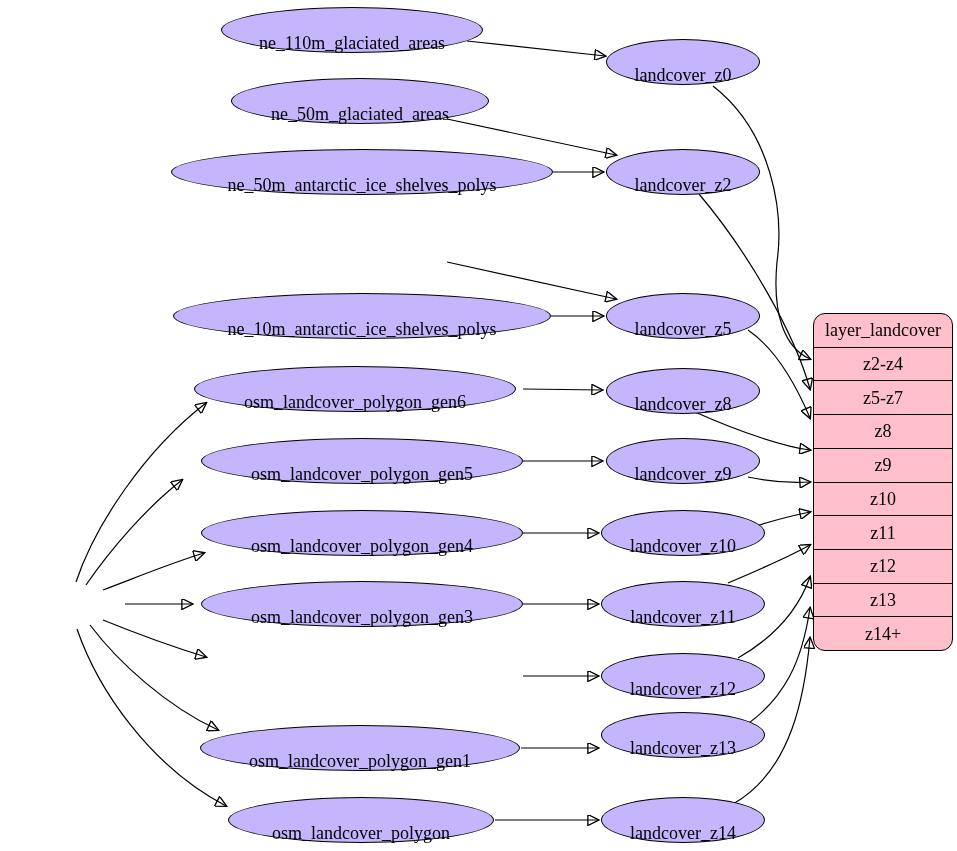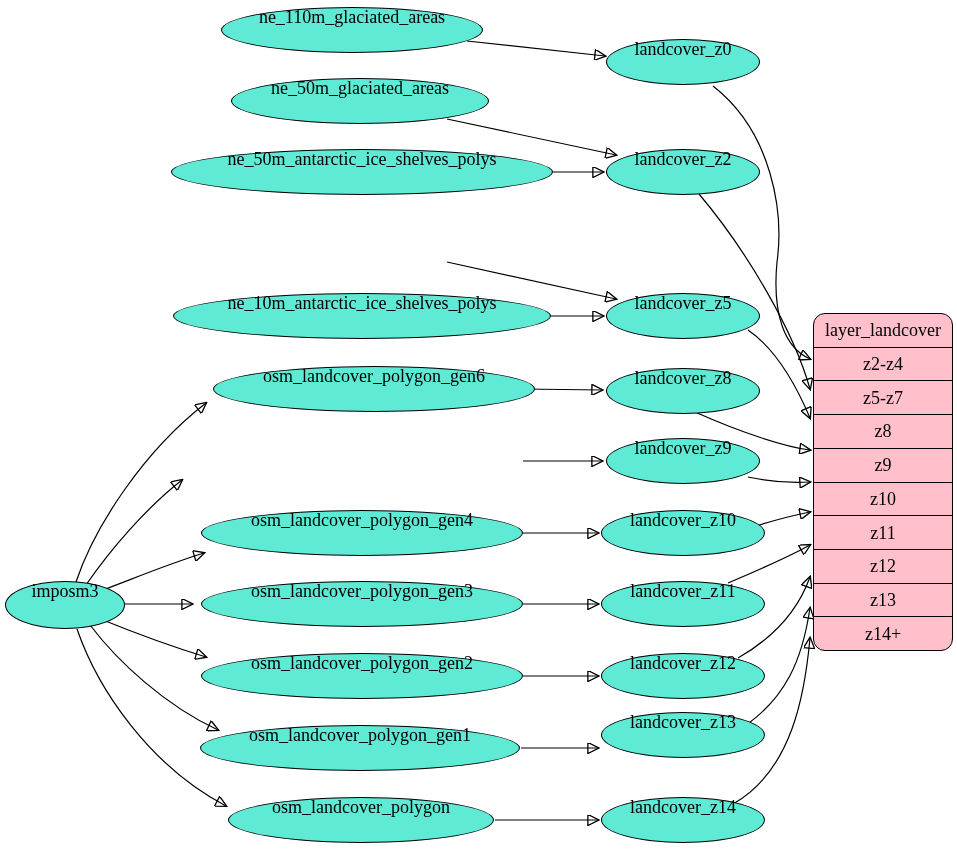--- a/index.html
+++ b/index.html
@@ -4,23 +4,23 @@
 <style>
   html,body{margin:0;padding:0;background:#ffffff;}
   .stage{
     position:relative;width:957px;height:851px;background:#ffffff;
     font-family:"Liberation Serif","DejaVu Serif",serif;color:#000;
     overflow:hidden;
   }
   svg.edges{position:absolute;left:0;top:0;width:957px;height:851px;}
   svg.edges path{stroke:#000;stroke-width:1.2;fill:none;}
   .node{
-    position:absolute;box-sizing:border-box;background:#5eead4;
+    position:absolute;box-sizing:border-box;background:#c4b5fd;
     border:1.2px solid #000;border-radius:50%;
-    display:flex;align-items:flex-start;justify-content:center;
+    display:flex;align-items:flex-end;justify-content:center;
     font-size:18px;line-height:1;white-space:nowrap;text-align:center;
   }
   .record{
     position:absolute;left:813px;top:313px;width:140px;height:338px;
     box-sizing:border-box;background:#ffc0cb;border:1.8px solid #000;
     border-radius:12px;display:flex;flex-direction:column;overflow:hidden;
     font-size:18px;line-height:1;
   }
   .rrow{
     flex:1;display:flex;align-items:center;justify-content:center;
@@ -67,47 +67,44 @@
     <path d="M748,330 C780,352 799,392 810,418" marker-end="url(#arrow)"></path>
     <path d="M695,412 C742,433 786,447 810,450" marker-end="url(#arrow)"></path>
     <path d="M748,477 C776,483 794,483 810,482" marker-end="url(#arrow)"></path>
     <path d="M753,527 C778,519 795,515 810,512" marker-end="url(#arrow)"></path>
     <path d="M728,583 C768,566 794,554 810,545" marker-end="url(#arrow)"></path>
     <path d="M738,658 C780,634 800,605 810,577" marker-end="url(#arrow)"></path>
     <path d="M735,732 C788,701 803,655 810,608" marker-end="url(#arrow)"></path>
     <path d="M733,804 C793,770 805,692 810,638" marker-end="url(#arrow)"></path>
   </svg>
 
-  <div class="node" style="left:5px;top:581px;width:120px;height:48px">
-      <span>imposm3</span>
-    </div>
 
   <div class="node" style="left:221px;top:7px;width:262px;height:46px">
       <span>ne_110m_glaciated_areas</span>
     </div>
   <div class="node" style="left:231px;top:78px;width:258px;height:46px">
       <span>ne_50m_glaciated_areas</span>
     </div>
   <div class="node" style="left:171px;top:149px;width:382px;height:46px">
       <span>ne_50m_antarctic_ice_shelves_polys</span>
     </div>
   <div class="node" style="left:173px;top:293px;width:378px;height:46px">
       <span>ne_10m_antarctic_ice_shelves_polys</span>
     </div>
-  <div class="node" style="left:213px;top:366px;width:322px;height:46px">
+  <div class="node" style="left:194px;top:366px;width:322px;height:46px">
       <span>osm_landcover_polygon_gen6</span>
+    </div>
+  <div class="node" style="left:201px;top:438px;width:322px;height:46px">
+      <span>osm_landcover_polygon_gen5</span>
     </div>
   <div class="node" style="left:201px;top:510px;width:322px;height:46px">
       <span>osm_landcover_polygon_gen4</span>
     </div>
   <div class="node" style="left:201px;top:581px;width:322px;height:46px">
       <span>osm_landcover_polygon_gen3</span>
-    </div>
-  <div class="node" style="left:201px;top:653px;width:322px;height:46px">
-      <span>osm_landcover_polygon_gen2</span>
     </div>
   <div class="node" style="left:200px;top:725px;width:320px;height:46px">
       <span>osm_landcover_polygon_gen1</span>
     </div>
   <div class="node" style="left:228px;top:797px;width:266px;height:46px">
       <span>osm_landcover_polygon</span>
     </div>
 
   <div class="node" style="left:606px;top:39px;width:154px;height:46px">
       <span>landcover_z0</span>

